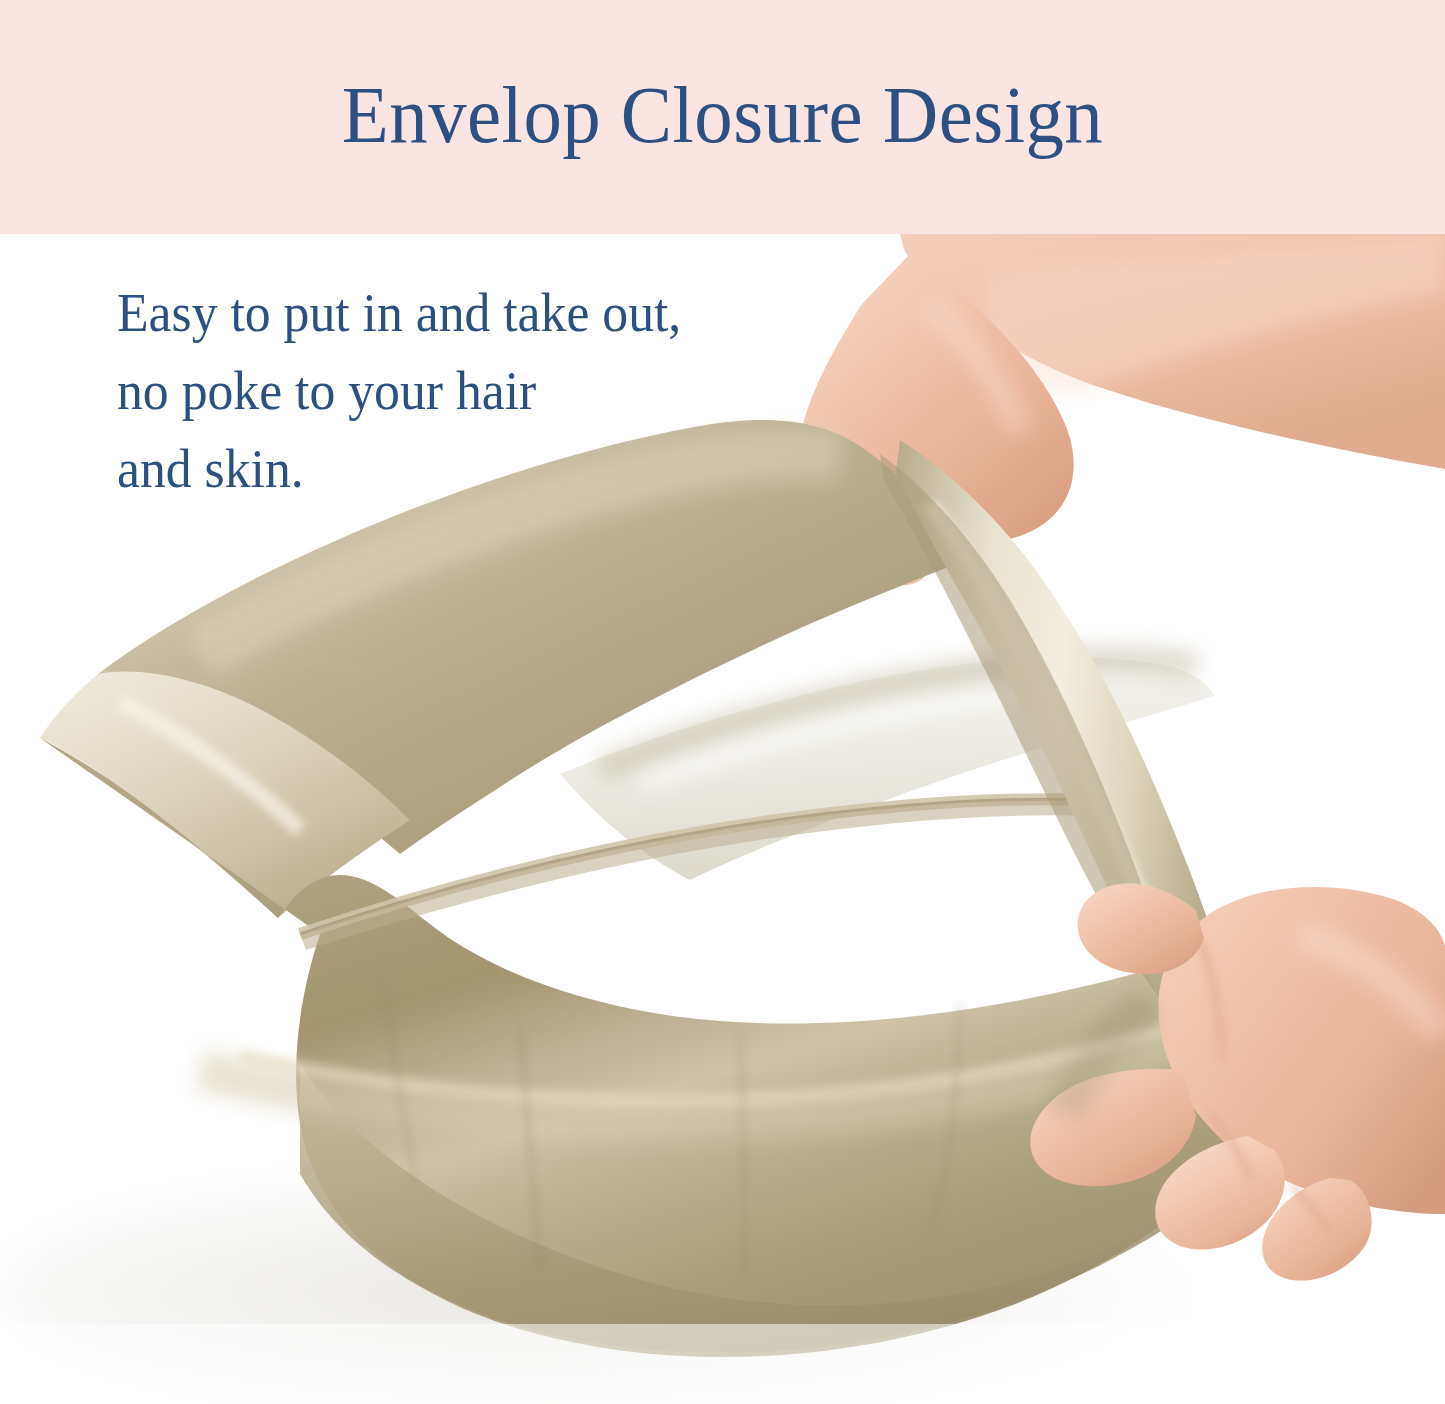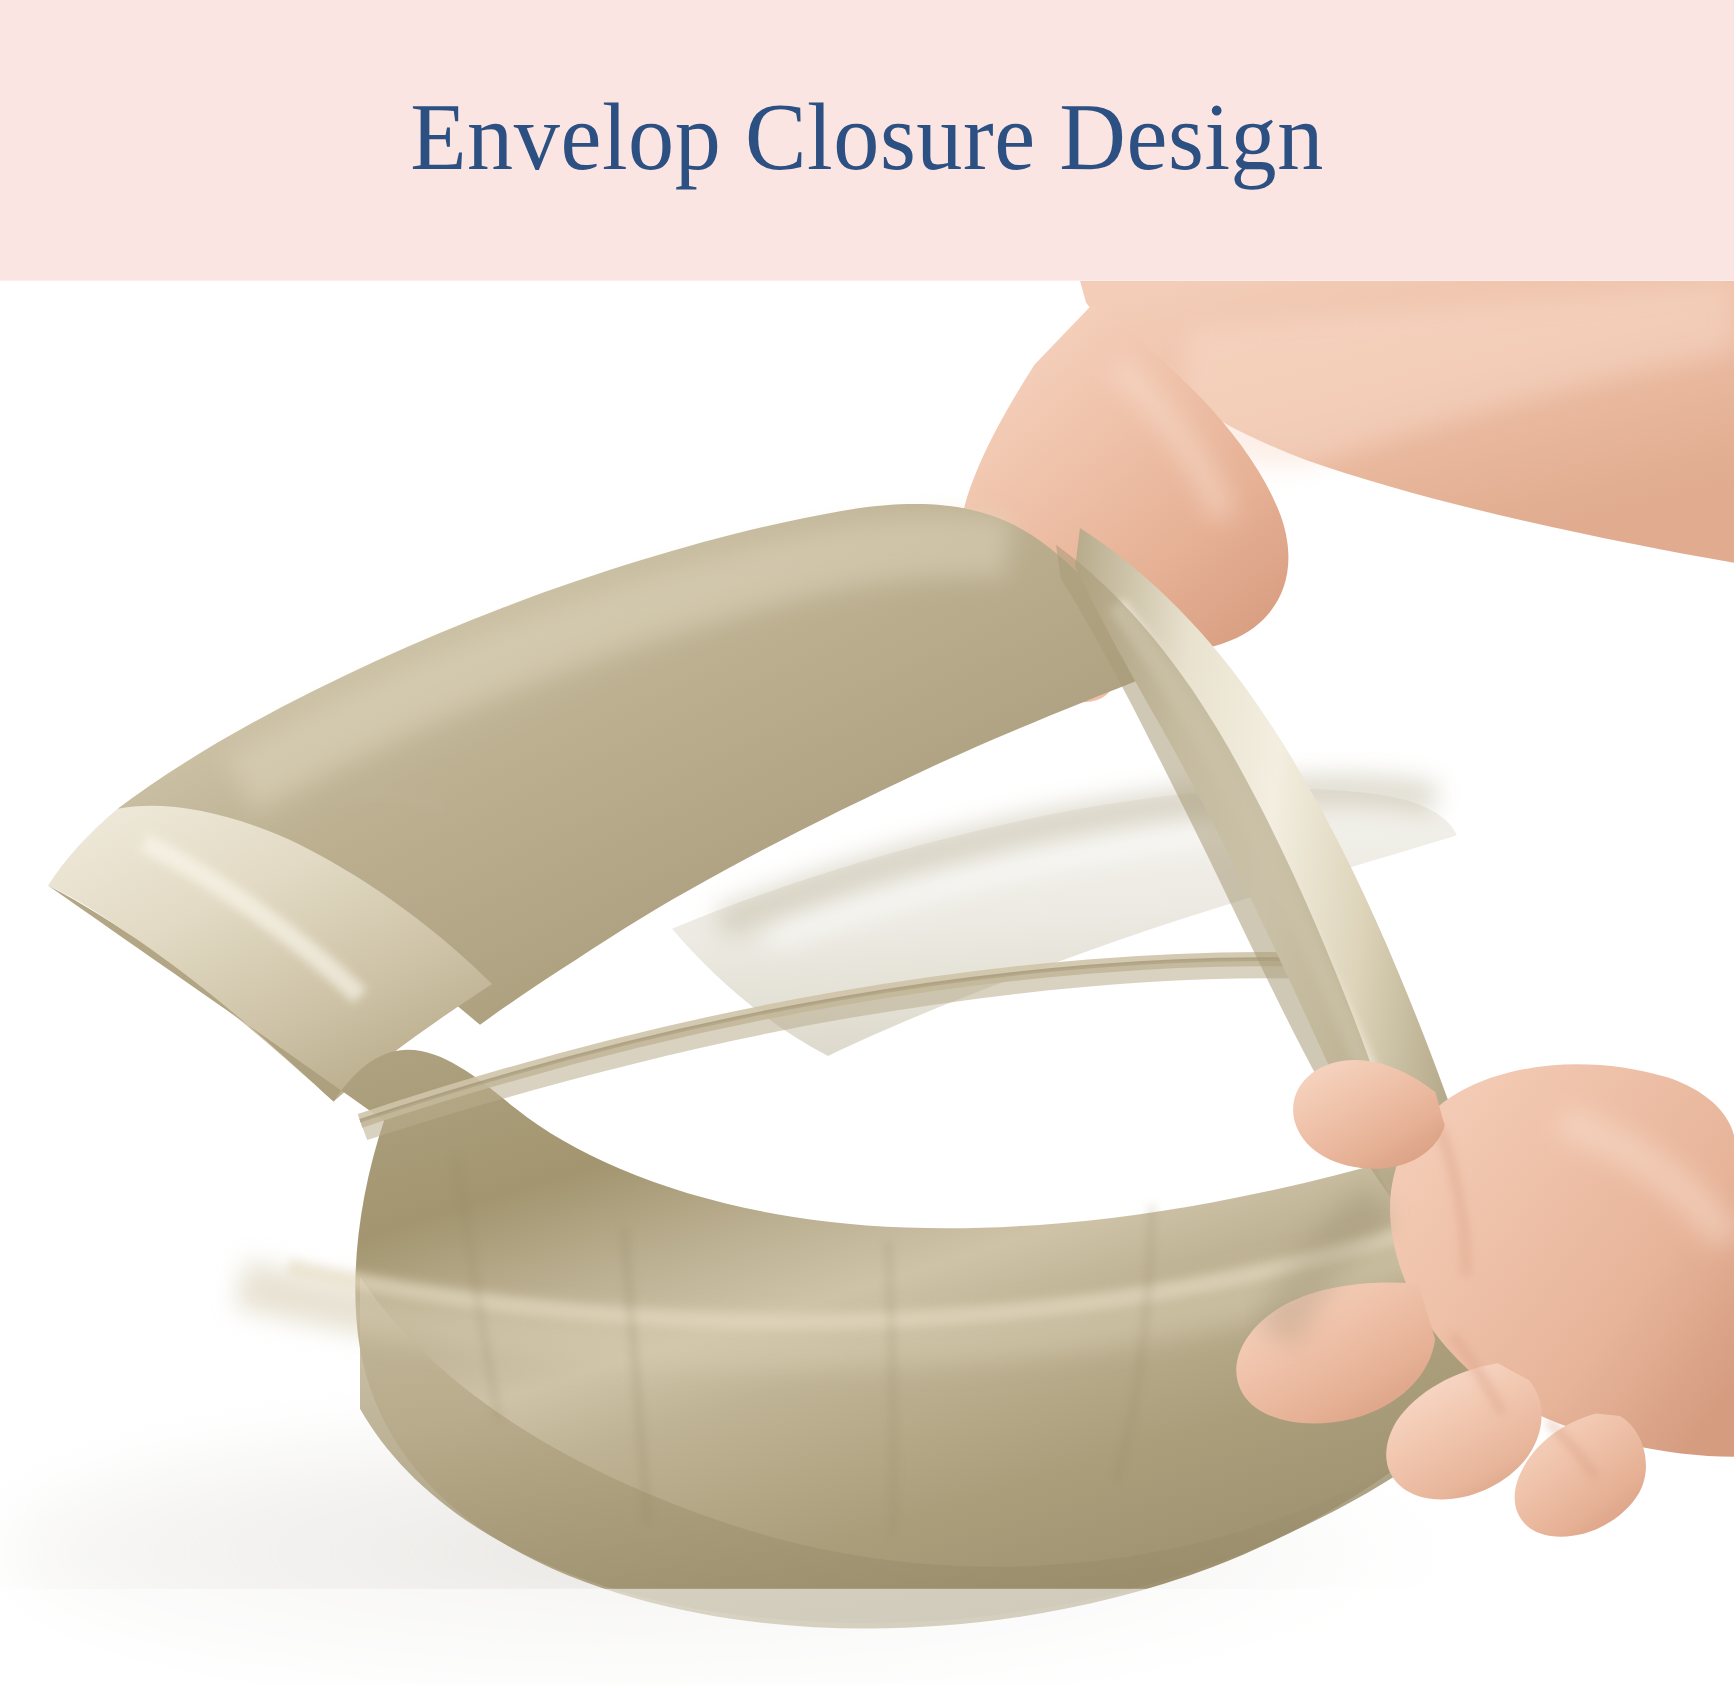--- a/index.html
+++ b/index.html
@@ -318,14 +318,19 @@
 
         <path d="M 1300,700 C 1360,720 1410,756 1440,800" fill="none" stroke="#fbe2d3" stroke-width="28" opacity="0.45" filter="url(#fBlurM)"></path>
       </g>
 
       <path d="M 1150,770 C 1110,800 1080,840 1064,880" fill="none" stroke="#8b7f60" stroke-width="40" opacity="0.25" filter="url(#fBlurM)"></path>
 
       <rect x="0" y="1090" width="1445" height="80" fill="#ffffff" opacity="0.55"></rect>
     </svg>
   </div>
 
+  <div class="copy">
+    <div class="copy-line">Easy to put in and take out,</div>
+    <div class="copy-line">no poke to your hair</div>
+    <div class="copy-line">and skin.</div>
+  </div>
 
 </div>
 
 </body></html>

